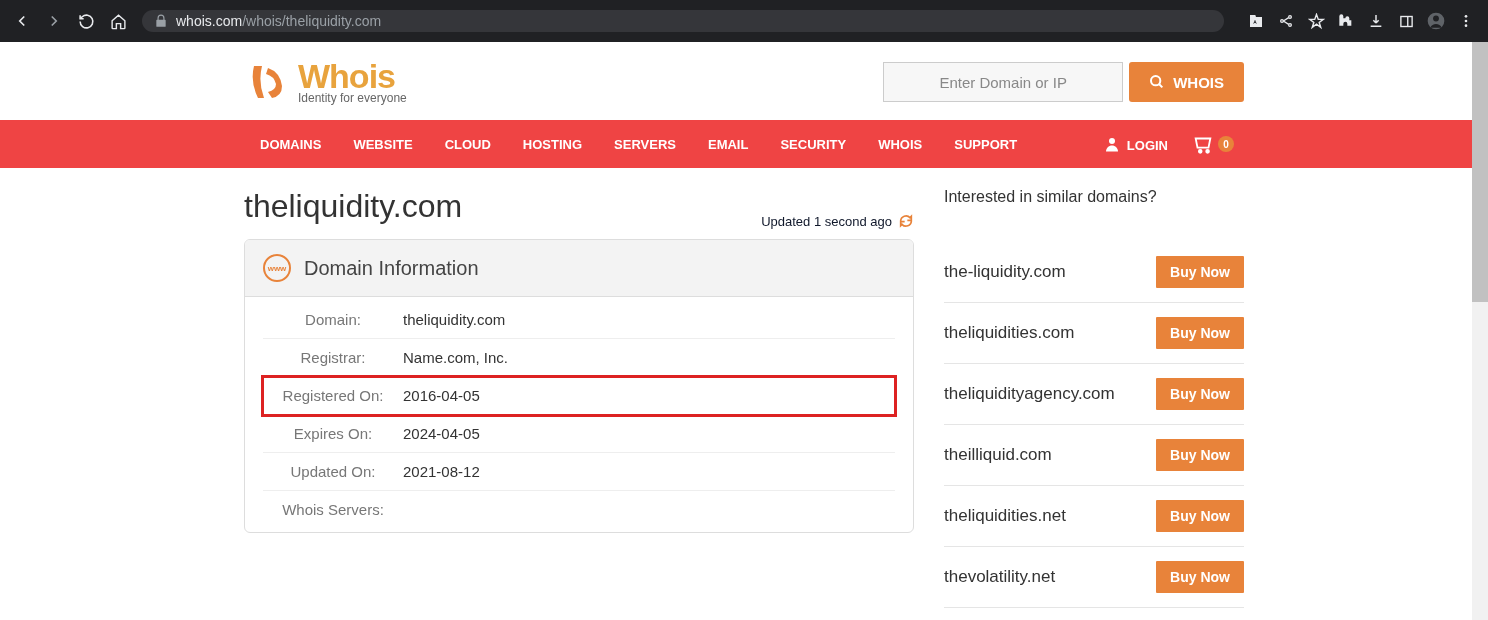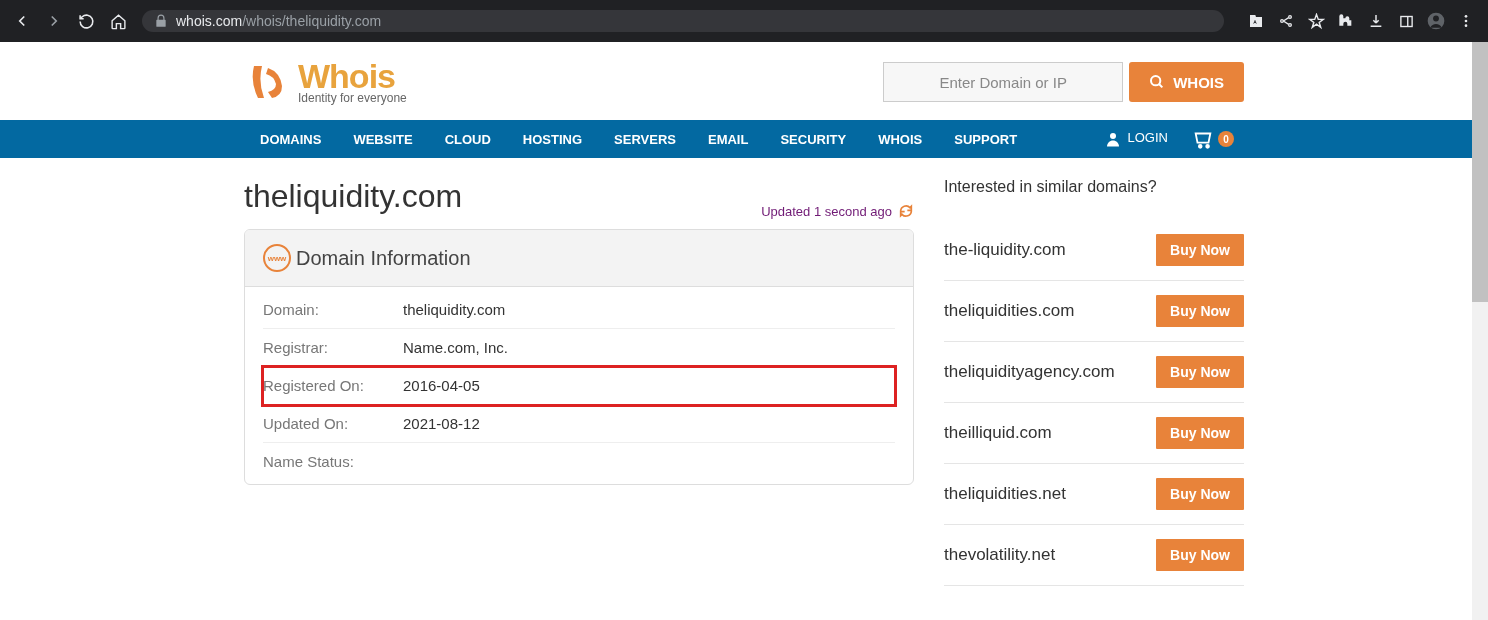--- a/index.html
+++ b/index.html
@@ -22,50 +22,50 @@
 .logo-mark { width: 48px; height: 48px; }
 .logo-text { font-size: 34px; font-weight: 700; color: #e8a33d; line-height: 1; letter-spacing: -1px; }
 .logo-text .w { color: #e8a33d; }
 .logo-sub { font-size: 12px; color: #666; margin-top: -2px; }
 .search-group { display: flex; gap: 6px; }
 .search-input { width: 240px; height: 40px; border: 1px solid #ccc; background: #f7f7f7; padding: 0 12px; font-size: 15px; color: #555; text-align: center; }
 .search-input::placeholder { color: #888; }
 .whois-btn { background: #e8833a; color: #fff; border: none; height: 40px; padding: 0 20px; font-weight: 700; font-size: 15px; cursor: pointer; display: flex; align-items: center; gap: 8px; border-radius: 3px; }
 
 
-.navbar { background: #0369a1; height: 38px; }
+.navbar { background: #ef4444; height: 48px; }
 .nav-inner { max-width: 1000px; margin: 0 auto; display: flex; align-items: center; height: 100%; }
 .nav-item { color: #fff; font-weight: 700; font-size: 13px; padding: 0 16px; height: 100%; display: flex; align-items: center; cursor: pointer; }
 .nav-spacer { flex: 1; }
-.login-item { display: flex; align-items: flex-start; gap: 6px; color: #fff; font-weight: 400; font-size: 13px; padding: 0 14px; cursor: pointer; }
+.login-item { display: flex; align-items: flex-end; gap: 6px; color: #fff; font-weight: 700; font-size: 13px; padding: 0 14px; cursor: pointer; }
 .cart-item { display: flex; align-items: center; gap: 4px; padding: 0 10px; cursor: pointer; }
 .cart-badge { background: #e8833a; color: #fff; border-radius: 50%; width: 16px; height: 16px; font-size: 10px; display: flex; align-items: center; justify-content: center; font-weight: 700; }
 
 
 .content { max-width: 1000px; margin: 0 auto; display: flex; gap: 30px; padding: 20px 0 40px; }
 .main-col { flex: 1; }
 .side-col { width: 300px; }
 .domain-title { font-size: 32px; color: #333; font-weight: 400; margin-bottom: 4px; }
 .title-row { display: flex; align-items: flex-end; justify-content: space-between; margin-bottom: 10px; }
-.updated-text { font-size: 13px; color: #701a75; display: flex; align-items: center; gap: 6px; }
+.updated-text { font-size: 13px; color: #0f172a; display: flex; align-items: center; gap: 6px; }
 .refresh-icon { color: #e8833a; }
 
 .info-card { border: 1px solid #ddd; border-radius: 6px; overflow: hidden; }
-.info-header { background: #f3f3f3; border-bottom: 1px solid #ddd; padding: 14px 18px; display: flex; align-items: center; gap: 5px; }
+.info-header { background: #f3f3f3; border-bottom: 1px solid #ddd; padding: 14px 18px; display: flex; align-items: center; gap: 13px; }
 .www-icon { width: 28px; height: 28px; border: 2px solid #e8833a; border-radius: 50%; display: flex; align-items: center; justify-content: center; color: #e8833a; font-size: 8px; font-weight: 700; }
 .info-header-title { font-size: 20px; color: #444; font-weight: 500; }
 .info-body { padding: 4px 18px; }
 .info-row { display: flex; padding: 10px 0; border-bottom: 1px solid #eee; font-size: 15px; }
 .info-row:last-child { border-bottom: none; }
-.info-label { width: 140px; color: #777; }
+.info-label { width: 140px; color: #777; text-align: center; }
 .info-value { color: #333; }
 .info-value div { line-height: 1.4; }
 .info-row.highlighted { outline: 3px solid #d22; outline-offset: -1px; }
 
-.side-title { font-size: 16px; color: #333; margin-bottom: 24px; }
+.side-title { font-size: 16px; color: #333; margin-bottom: 36px; }
 .similar-row { display: flex; align-items: center; justify-content: space-between; padding: 14px 0; border-bottom: 1px solid #e5e5e5; }
 .similar-name { font-size: 17px; color: #333; font-weight: 500; }
 .buy-btn { background: #e8833a; color: #fff; border: none; padding: 8px 14px; font-weight: 700; font-size: 14px; border-radius: 1px; cursor: pointer; }
 
 .scrollbar { position: fixed; right: 0; top: 42px; bottom: 0; width: 16px; background: #f1f1f1; }
 .scroll-thumb { background: #c1c1c1; width: 100%; height: 260px; }
 
 svg { display: block; }
 </style>
 </head>
@@ -236,25 +236,29 @@
             </div>
             <div class="info-row">
               <div class="info-label">Registrar:</div>
               <div class="info-value">Name.com, Inc.</div>
             </div>
             <div class="info-row highlighted">
               <div class="info-label">Registered On:</div>
               <div class="info-value">2016-04-05</div>
             </div>
             <div class="info-row">
+              <div class="info-label">Expires On:</div>
+              <div class="info-value">2024-04-05</div>
+            </div>
+            <div class="info-row">
               <div class="info-label">Updated On:</div>
               <div class="info-value">2021-08-12</div>
             </div>
             <div class="info-row">
-              <div class="info-label">Name Status:</div>
+              <div class="info-label">Whois Servers:</div>
             </div>
           </div>
       </div>
     </div>
 
     <div class="side-col">
       <div class="side-title">Interested in similar domains?</div>
       <div id="similar-list">
           <div class="similar-row">
             <div class="similar-name">the-liquidity.com</div>

